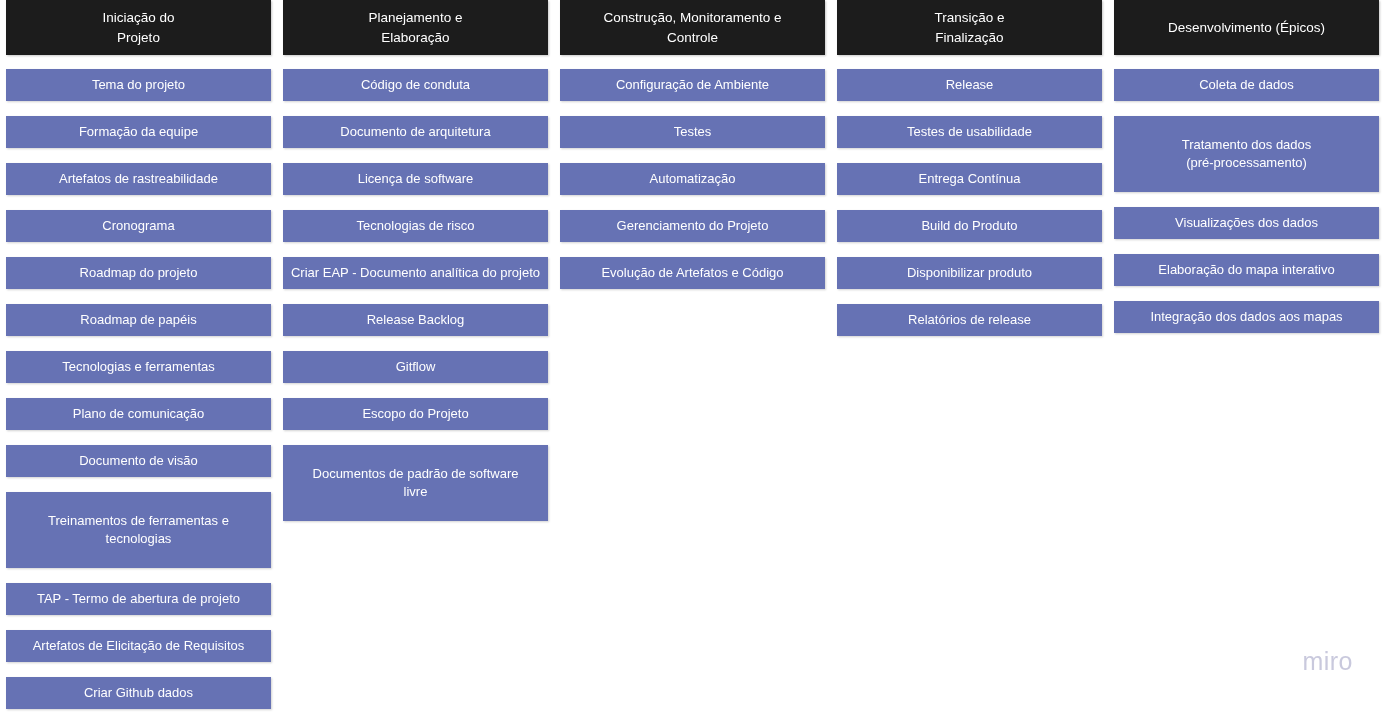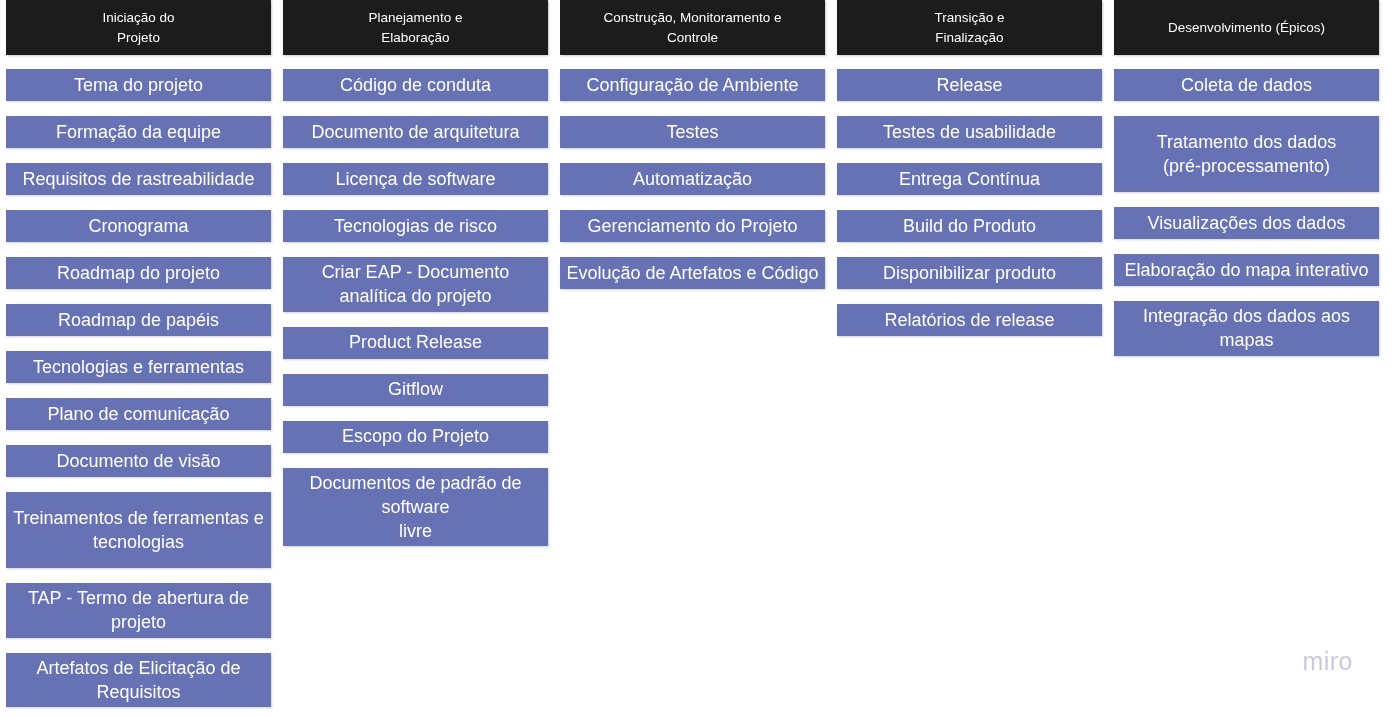--- a/index.html
+++ b/index.html
@@ -56,21 +56,21 @@
   .cards {
     display: flex;
     flex-direction: column;
     margin-top: 14px;
     gap: 15px;
   }
 
   .card {
     background: #6672b4;
     color: #ffffff;
-    font-size: 18px;
+    font-size: 13px;
     line-height: 1.35;
     text-align: center;
     display: flex;
     align-items: center;
     justify-content: center;
     padding: 3px 6px;
     box-sizing: border-box;
     min-height: 32px;
     white-space: pre-line;
     box-shadow: 1px 1px 2px rgba(0,0,0,0.18);
@@ -92,21 +92,21 @@
 </head>
 <body>
 
 <div id="board">
     <div class="column">
       <div class="col-header">Iniciação do
 Projeto</div>
       <div class="cards">
         <div class="card">Tema do projeto</div>
         <div class="card">Formação da equipe</div>
-        <div class="card">Requisitos de rastreabilidade</div>
+        <div class="card">Artefatos de rastreabilidade</div>
         <div class="card">Cronograma</div>
         <div class="card">Roadmap do projeto</div>
         <div class="card">Roadmap de papéis</div>
         <div class="card">Tecnologias e ferramentas</div>
         <div class="card">Plano de comunicação</div>
         <div class="card">Documento de visão</div>
         <div class="card tall">Treinamentos de ferramentas e
 tecnologias</div>
         <div class="card">TAP - Termo de abertura de projeto</div>
         <div class="card">Artefatos de Elicitação de Requisitos</div>
@@ -115,21 +115,21 @@
     </div>
     <div class="column">
       <div class="col-header">Planejamento e
 Elaboração</div>
       <div class="cards">
         <div class="card">Código de conduta</div>
         <div class="card">Documento de arquitetura</div>
         <div class="card">Licença de software</div>
         <div class="card">Tecnologias de risco</div>
         <div class="card">Criar EAP - Documento analítica do projeto</div>
-        <div class="card">Product Release</div>
+        <div class="card">Release Backlog</div>
         <div class="card">Gitflow</div>
         <div class="card">Escopo do Projeto</div>
         <div class="card tall">Documentos de padrão de software
 livre</div>
       </div>
     </div>
     <div class="column">
       <div class="col-header">Construção, Monitoramento e
 Controle</div>
       <div class="cards">

